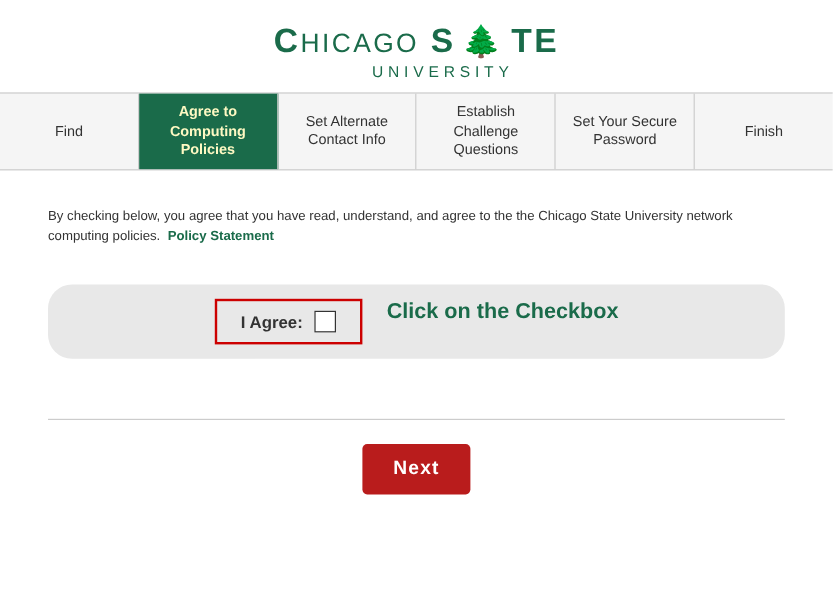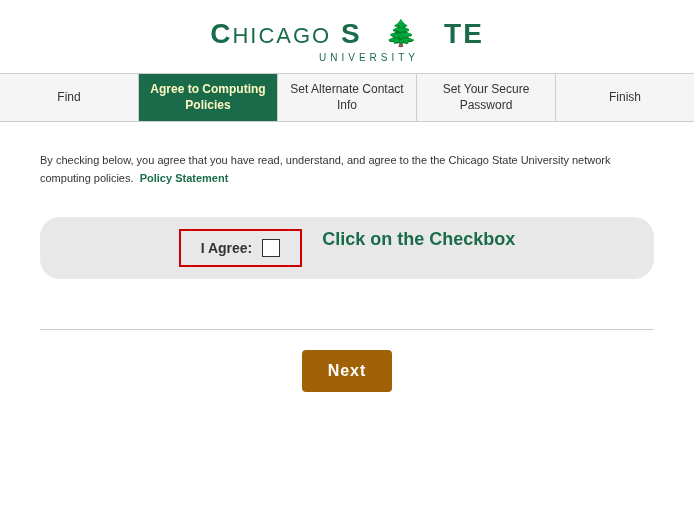--- a/index.html
+++ b/index.html
@@ -16,26 +16,26 @@
       text-align: center;
       padding: 18px 0 10px;
     }
     .header-title {
       font-size: 28px;
       font-weight: bold;
       color: #1a6b4a;
       letter-spacing: 2px;
       text-transform: uppercase;
       display: flex;
-      align-items: flex-start;
+      align-items: center;
       justify-content: center;
-      gap: 24px;
+      gap: 6px;
     }
     .header-subtitle {
-      font-size: 10px;
+      font-size: 13px;
       color: #1a6b4a;
       letter-spacing: 4px;
       text-transform: uppercase;
       margin-top: 2px;
       margin-left: 44px;
     }
     .tree-icon {
       color: #1a6b4a;
       font-size: 26px;
     }
@@ -125,21 +125,21 @@
 
     
     .button-area {
       text-align: center;
       display: flex;
       flex-direction: column;
       align-items: center;
       gap: 12px;
     }
     .next-button {
-      background: #a16207;
+      background: #b91c1c;
       color: #fff;
       border: none;
       padding: 12px 26px;
       font-size: 16px;
       font-weight: bold;
       cursor: pointer;
       border-radius: 4px;
       letter-spacing: 1px;
     }
     .cancel-link {
@@ -172,20 +172,23 @@
 
 <nav class="nav-steps">
   <div class="nav-step">
     <span>Find</span>
   </div>
   <div class="nav-step active">
     <span>Agree to Computing Policies</span>
   </div>
   <div class="nav-step">
     <span>Set Alternate Contact Info</span>
+  </div>
+  <div class="nav-step">
+    <span>Establish Challenge Questions</span>
   </div>
   <div class="nav-step">
     <span>Set Your Secure Password</span>
   </div>
   <div class="nav-step">
     <span>Finish</span>
   </div>
 </nav>
 
 <div class="main-content">

